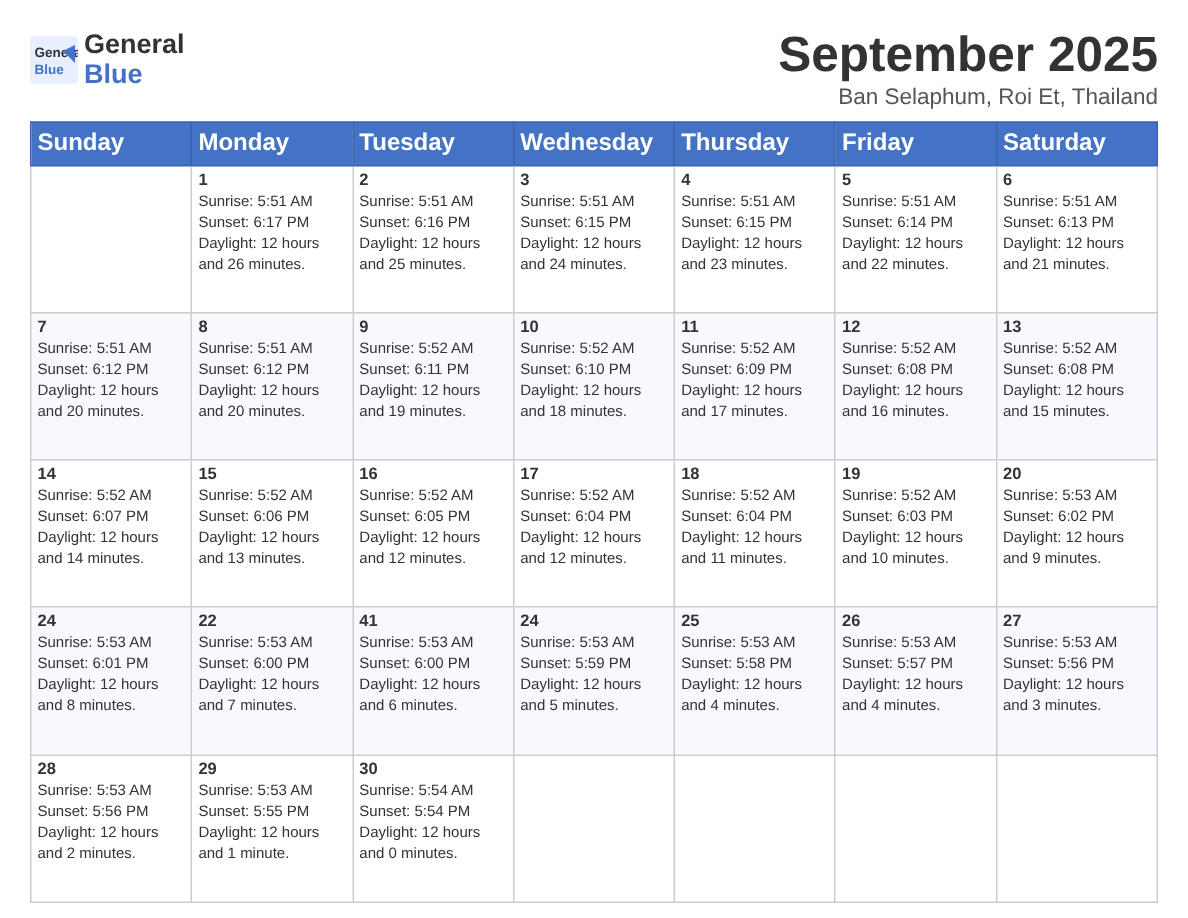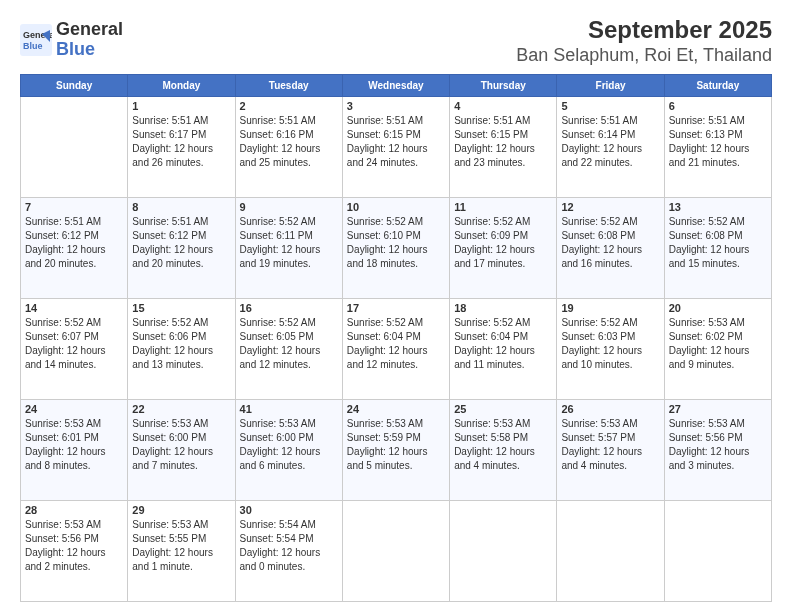--- a/index.html
+++ b/index.html
@@ -36,43 +36,43 @@
     }
     .logo-icon {
       width: 32px;
       height: 32px;
       margin-right: 4px;
     }
     .title-block {
       text-align: right;
     }
     .month-title {
-      font-size: 24px;
+      font-size: 33px;
       font-weight: bold;
       color: #333;
       line-height: 1.2;
     }
     .location-title {
-      font-size: 18px;
+      font-size: 15px;
       color: #555;
     }
     .calendar {
       flex: 1;
       border: 1px solid #ccc;
       border-collapse: collapse;
       width: 100%;
       table-layout: fixed;
     }
     .calendar th {
       background-color: #4472c4;
       color: #fff;
-      font-size: 10px;
+      font-size: 16px;
       font-weight: bold;
       padding: 5px 4px;
-      text-align: center;
+      text-align: left;
       border: 1px solid #3a63b0;
     }
     .calendar td {
       border: 1px solid #ccc;
       vertical-align: top;
       padding: 3px 4px;
       font-size: 9.5px;
       color: #333;
       height: 88px;
     }

